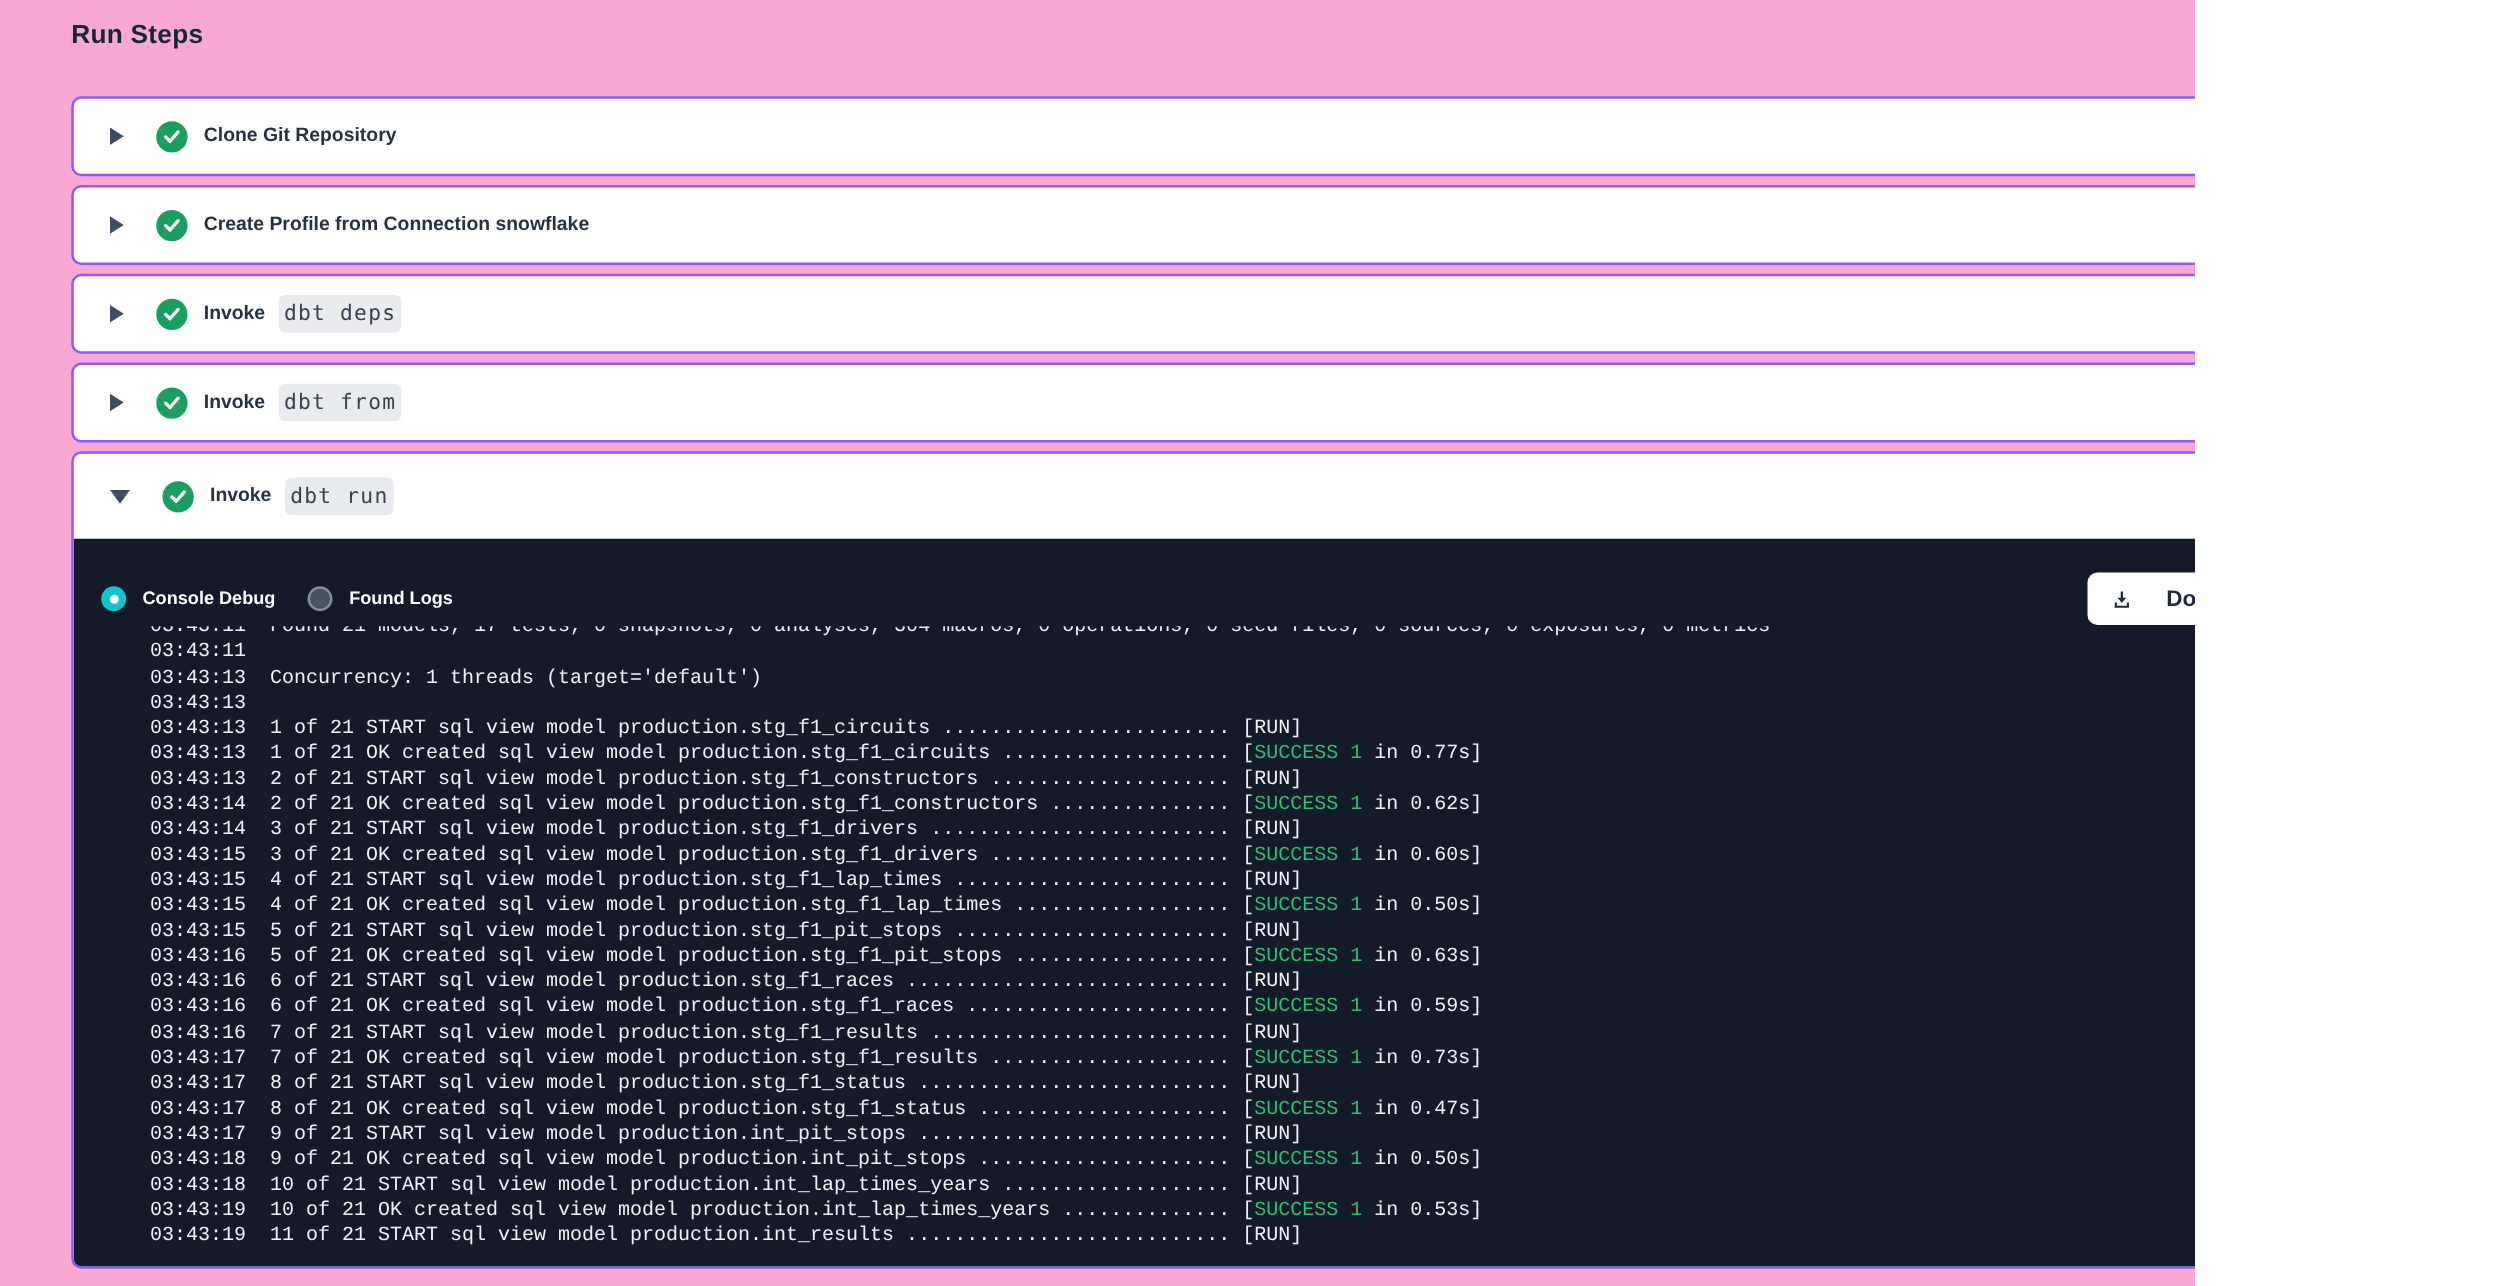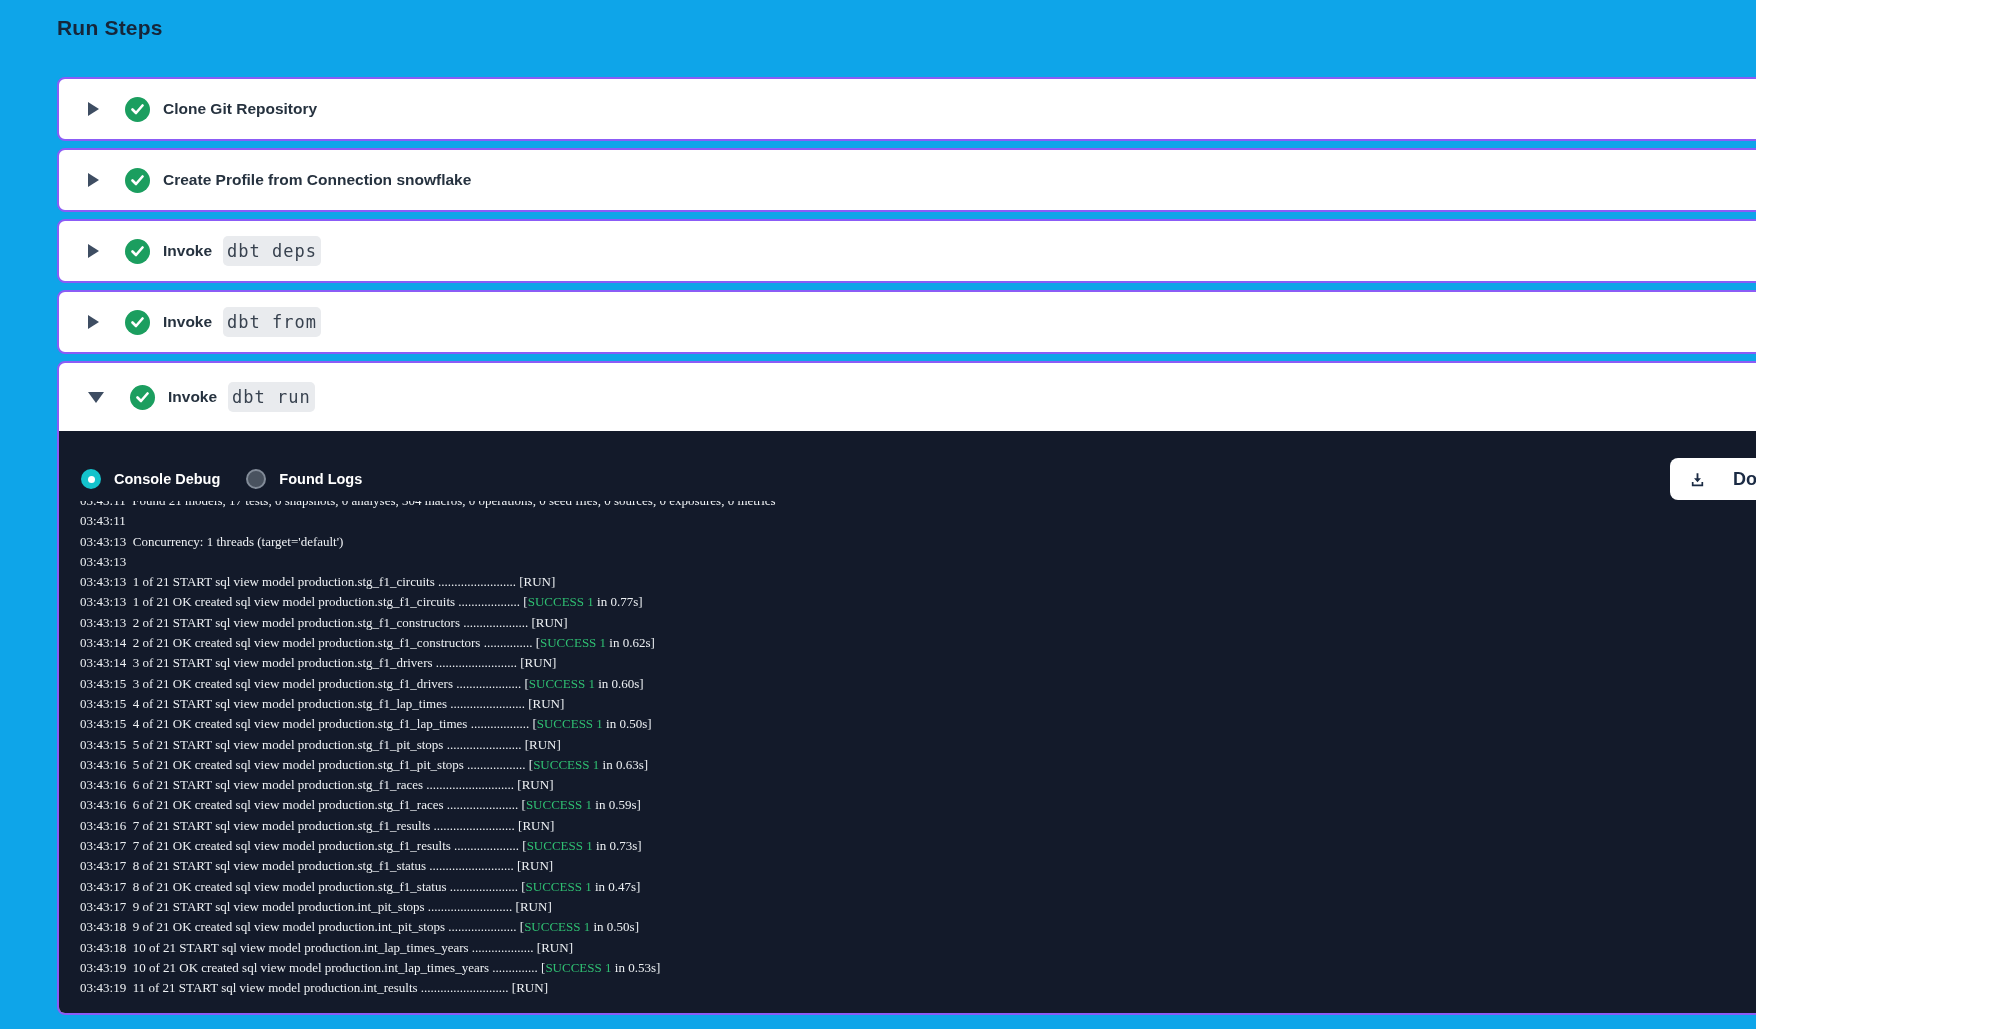--- a/index.html
+++ b/index.html
@@ -1,19 +1,19 @@
 <!DOCTYPE html>
 <html><head>
 <meta charset="utf-8">
 <style>
   * { margin:0; padding:0; box-sizing:border-box; }
   html,body { background:#ffffff; }
   #screen {
     position:relative; width:1756px; height:1029px; overflow:hidden;
-    background:#0ea5e9; font-family:"Liberation Sans", sans-serif;
+    background:#f9a8d4; font-family:"Liberation Sans", sans-serif;
   }
   .right-strip {
     position:absolute; left:1965px; top:0; width:35px; height:1029px;
     background:#f6f7f9; border-left:1px solid #e9ebee;
   }
   .page-title {
     position:absolute; left:57px; top:16px;
     font-size:21px; font-weight:700; color:#16263a; letter-spacing:0.2px;
   }
   .steps { position:absolute; left:57px; top:77px; width:1857px; }
@@ -88,23 +88,24 @@
     border-radius:8px; padding:0 19px; display:flex; align-items:center;
     gap:27px; cursor:pointer; font-family:"Liberation Sans", sans-serif;
     font-size:18px; font-weight:700; color:#1b2b44;
   }
   .log-viewport {
     position:absolute; left:0; top:70px; width:1810px; height:516px;
     overflow:hidden; padding-left:21px;
   }
   .log-pre {
     margin-top:-10px;
-    font-family:Liberation Serif, serif;
-    font-size:13px; line-height:20.3px; color:#eef1f4;
+    font-family:Liberation Mono, monospace;
+    font-size:16px; line-height:20.3px; color:#eef1f4;
     white-space:pre;
+    margin-left:40px;
   }
   .log-line { white-space:pre; }
   .log-line .ok { color:#2fbf72; }
   .scroll-track {
     position:absolute; left:1820px; top:74px; width:17px; height:495px;
     background:#fbfbfc; border-radius:3px;
   }
   .scroll-thumb {
     position:absolute; left:4.5px; top:80px; width:8px; height:175px;
     background:#c2c5ca; border-radius:4px; cursor:grab;

